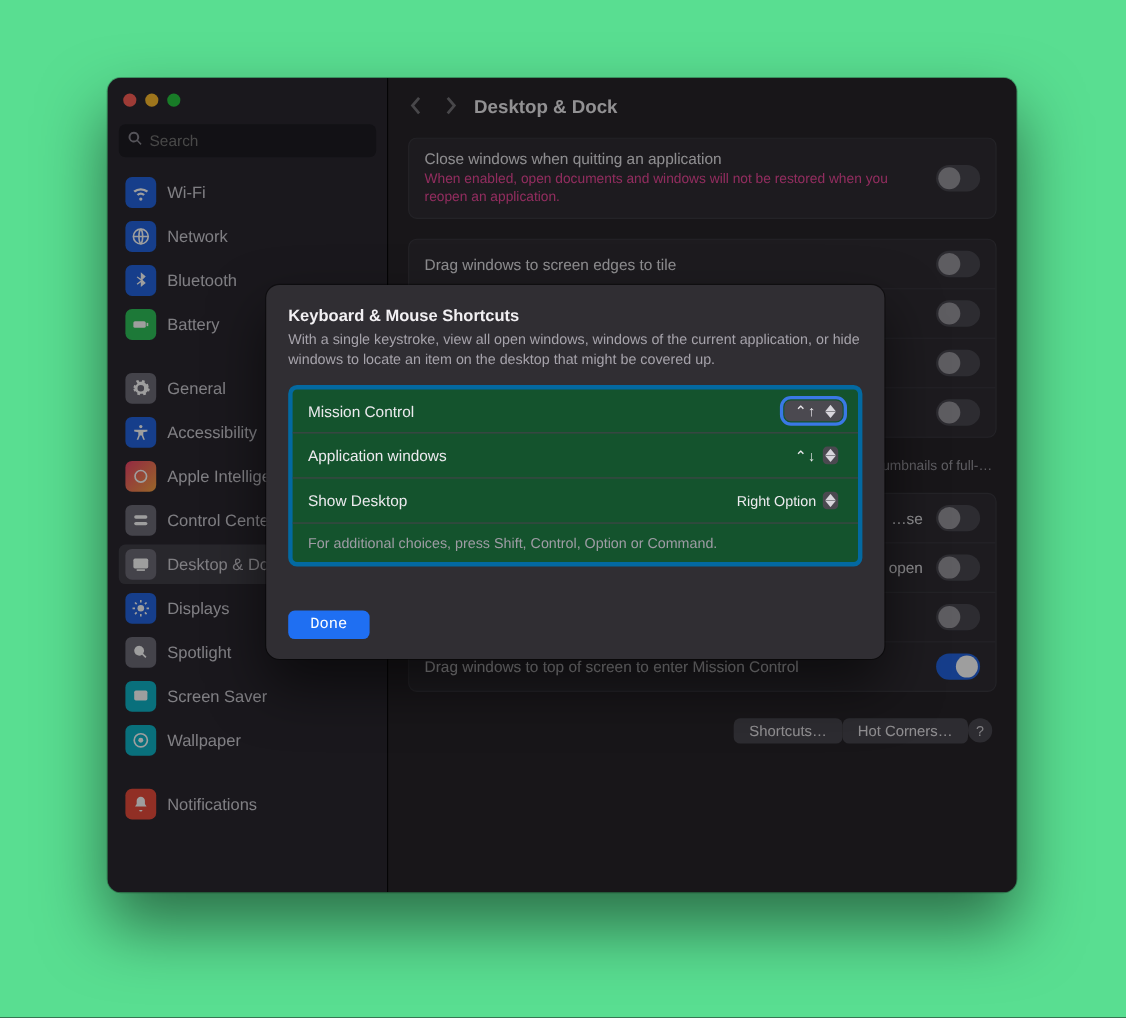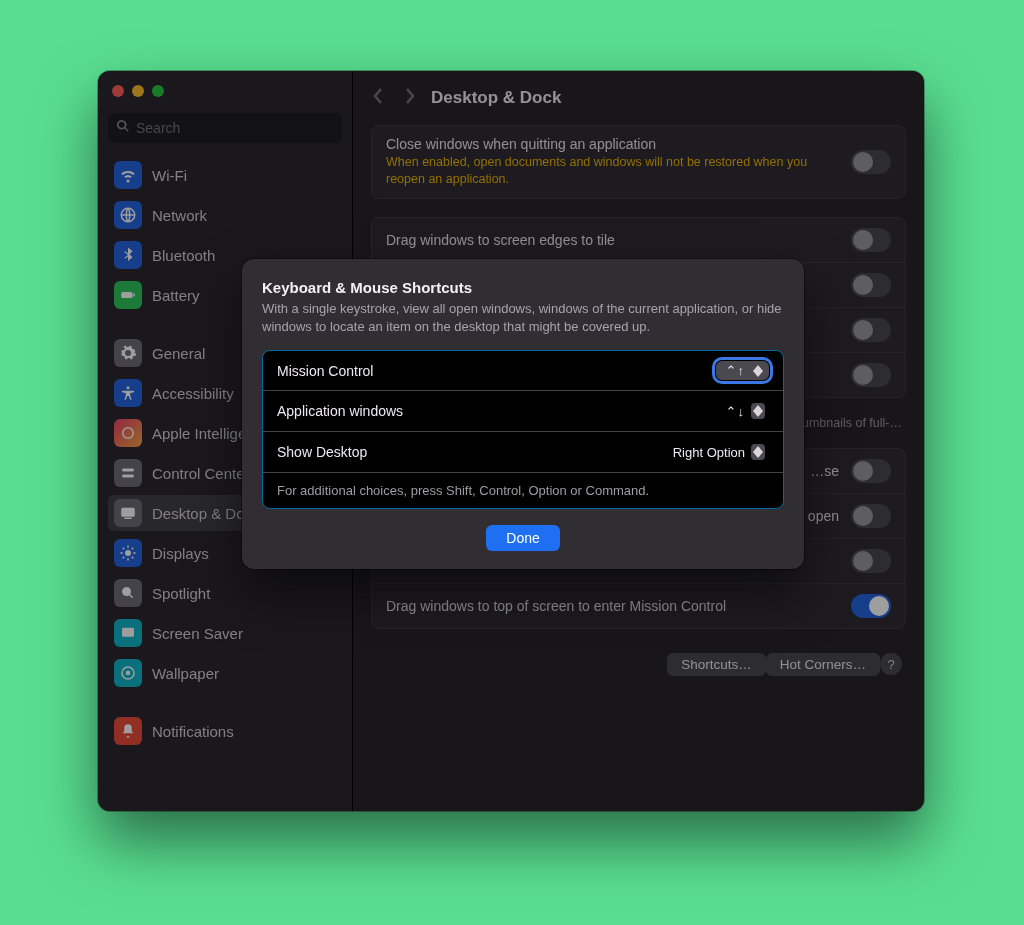--- a/index.html
+++ b/index.html
@@ -102,21 +102,21 @@
   .row {
     display: flex;
     align-items: center;
     padding: 10px 14px;
     gap: 12px;
     border-top: 1px solid #3b3940;
   }
   .row:first-child { border-top: none; }
   .row .txt { flex: 1; }
   .row .title { color: #e6e4e8; font-size: 14px; }
-  .row .sub { color: #eab308; font-size: 12.5px; margin-top: 2px; line-height: 1.35; }
+  .row .sub { color: #ec4899; font-size: 12.5px; margin-top: 2px; line-height: 1.35; }
   .toggle {
     width: 40px; height: 24px; border-radius: 12px; background: #4a4850; position: relative;
     flex-shrink: 0;
   }
   .toggle::after {
     content: ""; position: absolute; width: 20px; height: 20px; background: #98969d;
     border-radius: 50%; top: 2px; left: 2px; transition: .2s;
   }
   .toggle.on { background: #2465e0; }
   .toggle.on::after { left: 18px; background: #fff; }
@@ -139,22 +139,22 @@
     width: 562px;
     background: #302e33;
     border-radius: 12px;
     box-shadow: 0 24px 50px rgba(0,0,0,0.55), 0 0 0 1px rgba(0,0,0,0.4);
     padding: 20px 20px 18px 20px;
     color: #e7e5ea;
   }
   .modal h2 { font-size: 15px; font-weight: 700; margin-bottom: 4px; color:#f2f0f3;}
   .modal .desc { font-size: 13px; color:#a6a3ab; line-height: 1.4; margin-bottom: 14px;}
   .modal-card {
-    background: #000000;
-    border: 1px solid #0369a1;
+    background: #14532d;
+    border: 4px solid #0369a1;
     border-radius: 8px;
   }
   .mrow {
     display:flex; align-items:center; justify-content:space-between;
     padding: 10px 14px;
     border-top: 1px solid #45434a;
     font-size: 14px;
     color: #eceaee;
   }
   .mrow:first-child { border-top:none; }
@@ -166,21 +166,21 @@
     padding: 2px 4px 2px 10px;
     font-size: 13px;
     color: #eceaee;
   }
   .selector.focus { outline: 3px solid #3a78e6; outline-offset: 1px; }
   .stepper {
     width: 14px; display:flex; flex-direction:column; align-items:center;
   }
   .stepper svg { width:10px; height:6px; fill:#d8d6dc; display:block; }
   .short-sym { font-family: -apple-system, Arial; letter-spacing: 1px; }
-  .modal-actions { display:flex; justify-content:center; margin-top: 16px; }
+  .modal-actions { display:flex; justify-content:flex-start; margin-top: 40px; font-family: Liberation Mono, monospace; }
   .done-btn {
     background: #1f6ff2;
     color: #fff;
     border-radius: 6px;
     padding: 5px 20px;
     font-size: 14px;
     font-weight: 500;
   }
 </style>
 </head>

